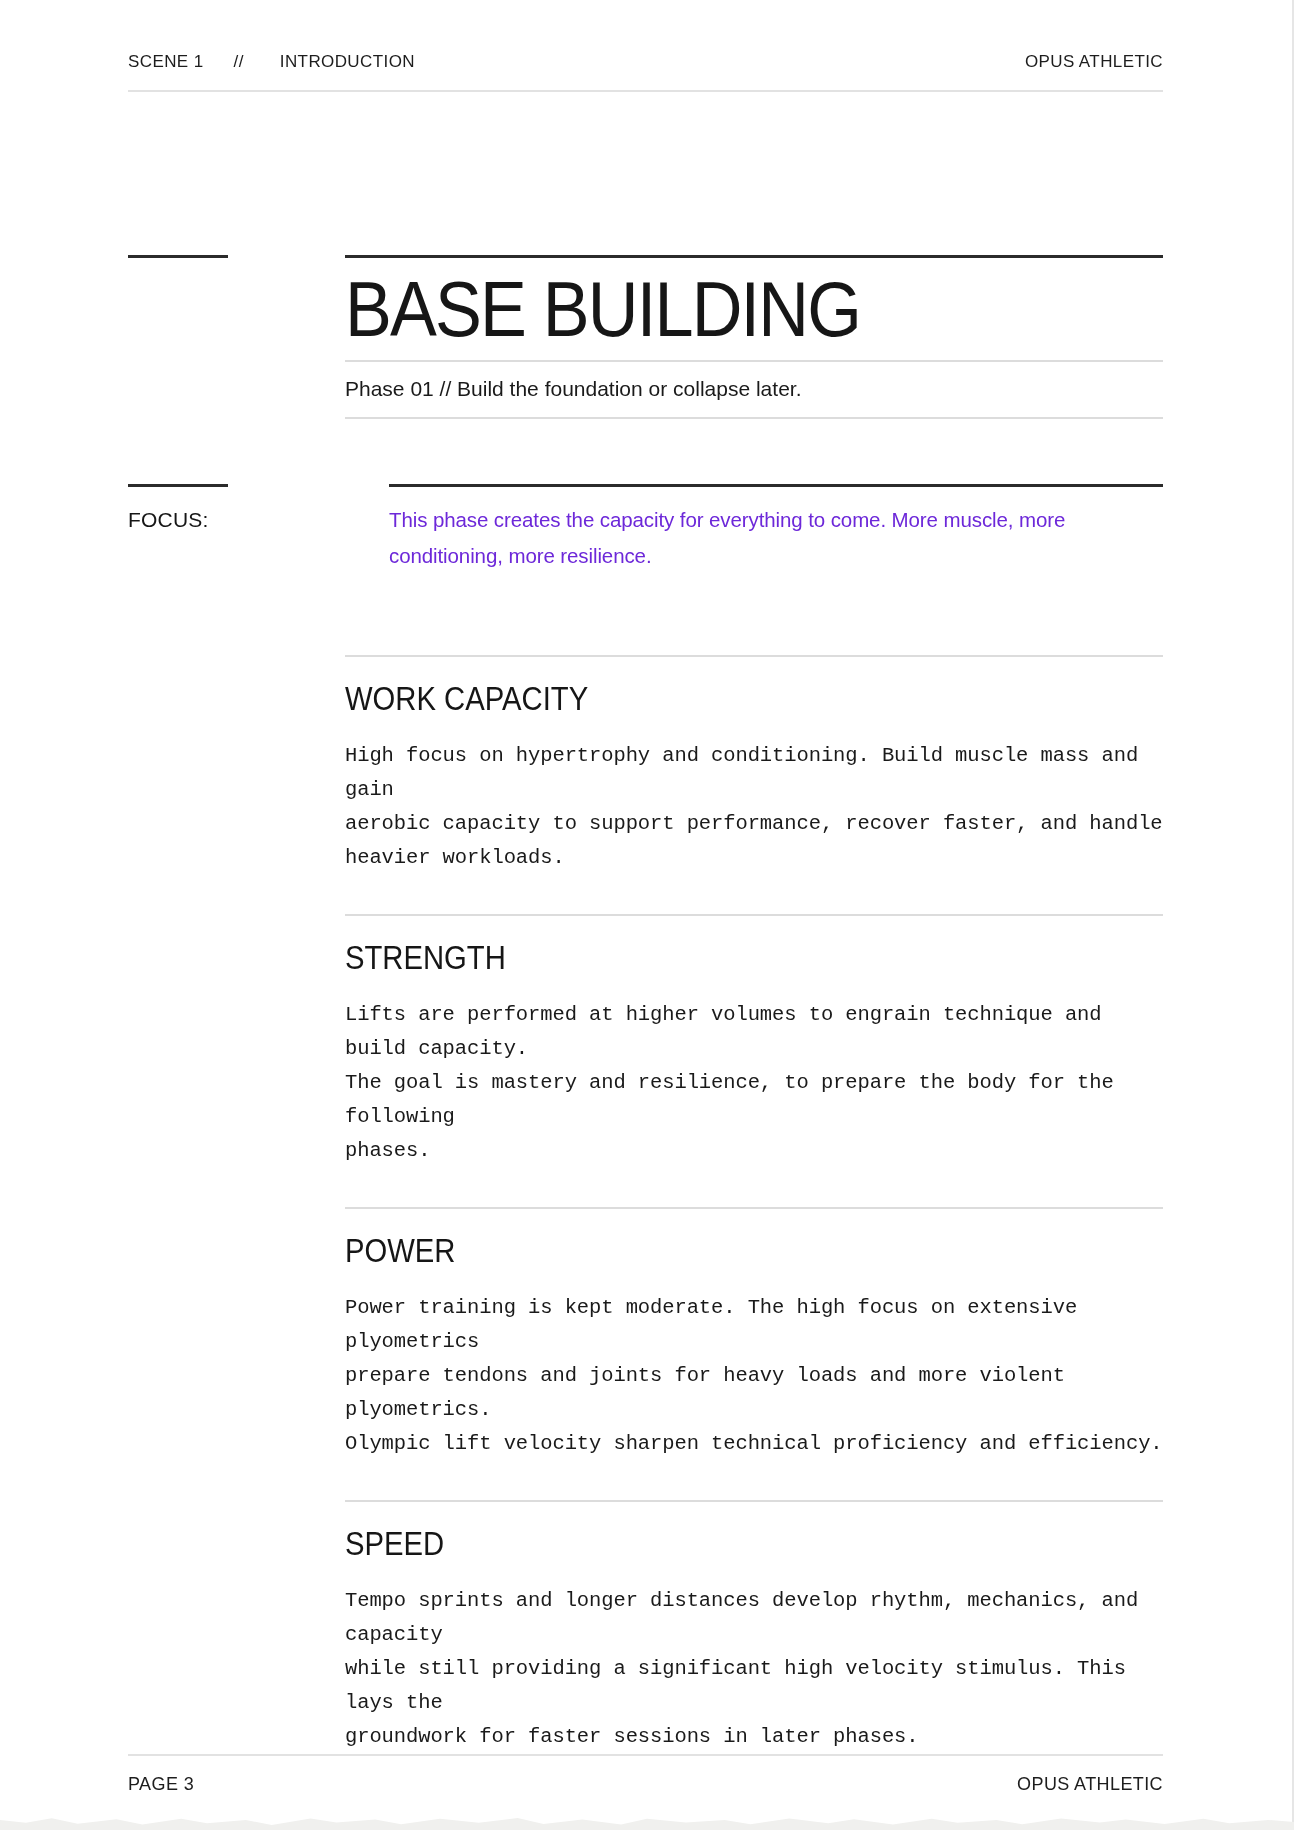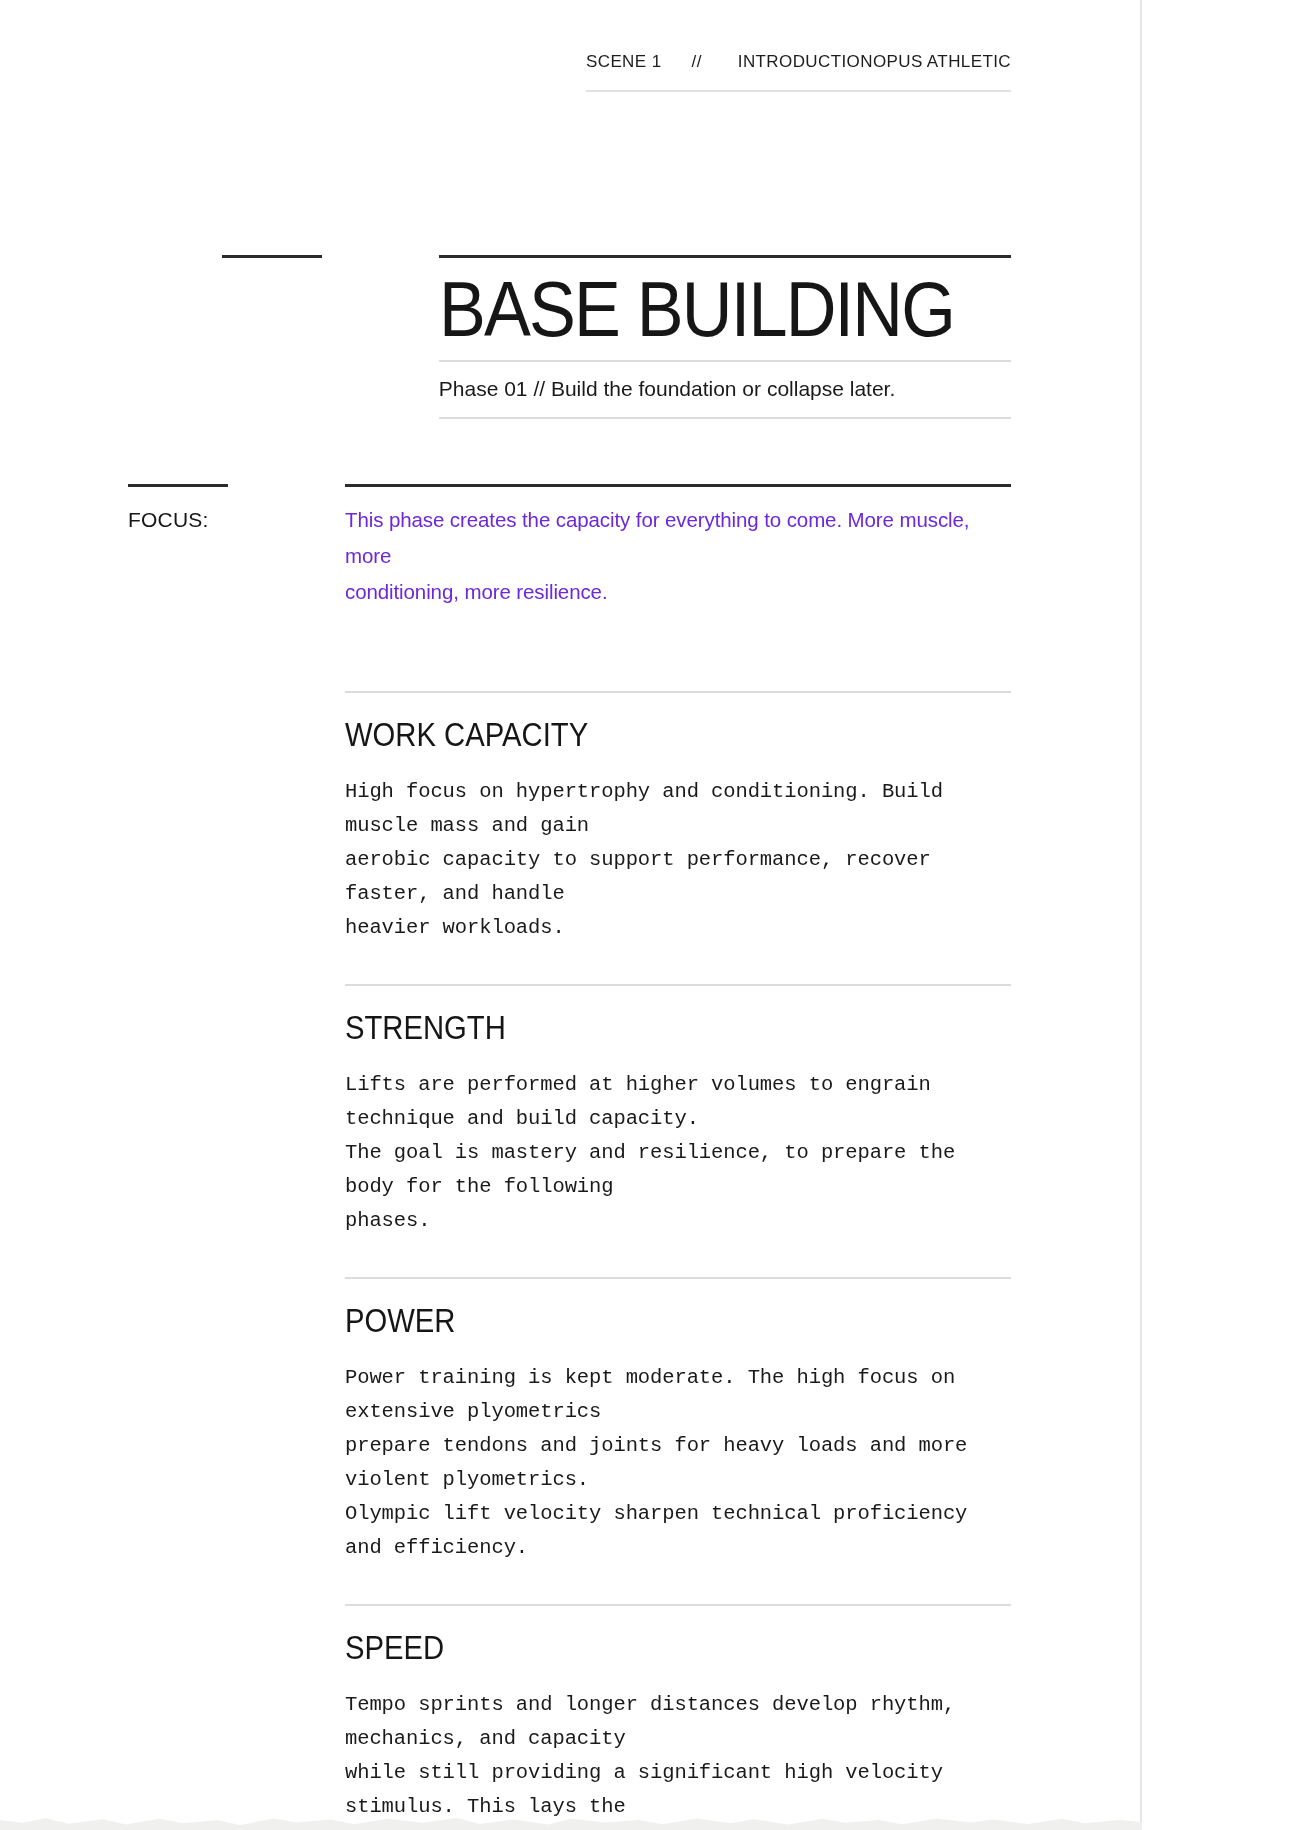--- a/index.html
+++ b/index.html
@@ -1,26 +1,25 @@
 <!DOCTYPE html>
 <html><head>
 <meta charset="utf-8">
 <style>
   html,body{margin:0;padding:0;background:#ffffff;}
   .page{
     position:relative;
-    width:1142px;height:1830px;
+    width:1294px;height:1830px;
     box-sizing:border-box;
     display:flex;flex-direction:column;
     padding:0 131px 0 128px;
     background:#ffffff;
     color:#161616;
     font-family:"Liberation Sans",sans-serif;
     overflow:hidden;
-    align-items:flex-end;
   }
   
   .doc-header{
     display:flex;justify-content:space-between;align-items:flex-end;
     padding-top:52px;padding-bottom:18px;
     border-bottom:2px solid #e2e2e2;
     font-size:17px;line-height:20px;letter-spacing:.4px;color:#1d1d1d;
   }
   .header-left{display:flex;align-items:flex-end;}
   .header-sep{margin:0 36px 0 30px;color:#1d1d1d;}
@@ -31,21 +30,21 @@
   
   .title-grid{display:grid;grid-template-columns:217px 1fr;margin-top:163px;}
   .chapter-number,.chapter-title{
     margin:0;padding:9px 0;
     font-size:78px;line-height:84px;font-weight:400;letter-spacing:-2px;
   }
   .squeeze{display:inline-block;transform:scaleX(.9);transform-origin:left center;white-space:nowrap;}
   .squeeze-sm{display:inline-block;transform:scaleX(.86);transform-origin:left center;white-space:nowrap;}
   .chapter-subtitle{margin:0;padding:12px 0 13px;font-size:21px;line-height:30px;color:#1a1a1a;}
   
-  .focus-grid{display:grid;grid-template-columns:217px 1fr;margin-top:65px;}
+  .focus-grid{display:grid;grid-template-columns:217px 1fr;margin-top:65px;gap:44px;}
   .focus-label{font-size:21px;line-height:36px;padding-top:15px;letter-spacing:.2px;}
   .body-text{
     margin:0;font-size:20.5px;line-height:36px;letter-spacing:-.1px;
     white-space:pre-line;color:#6d28d9;
   }
   .focus-p1{padding-top:15px;}
   .focus-p2{margin-top:16px;}
   
   .sections{margin-left:217px;margin-top:81px;}
   .section{padding-bottom:39px;}

